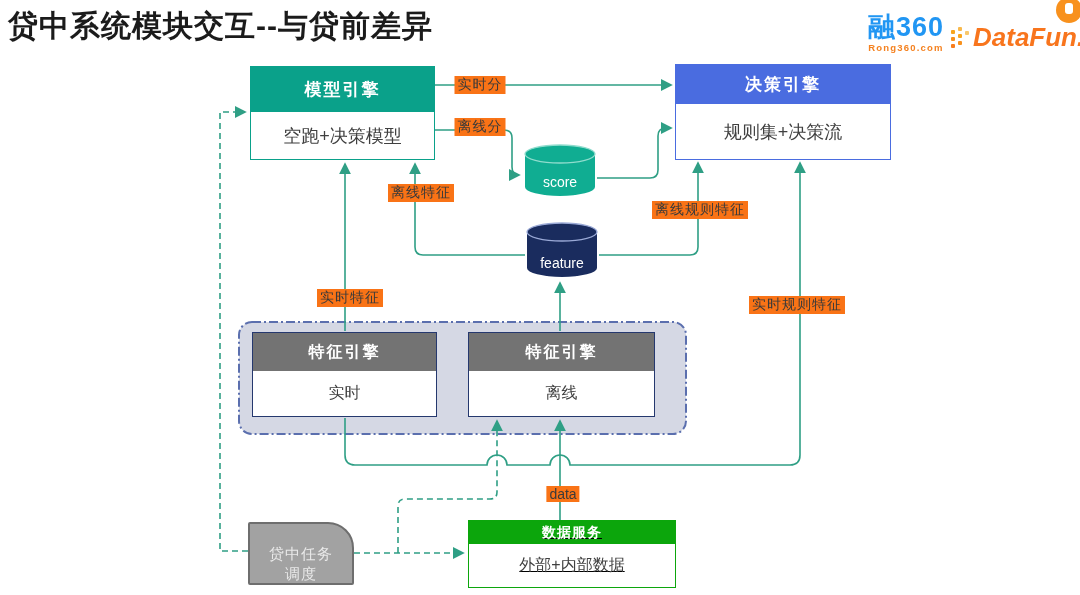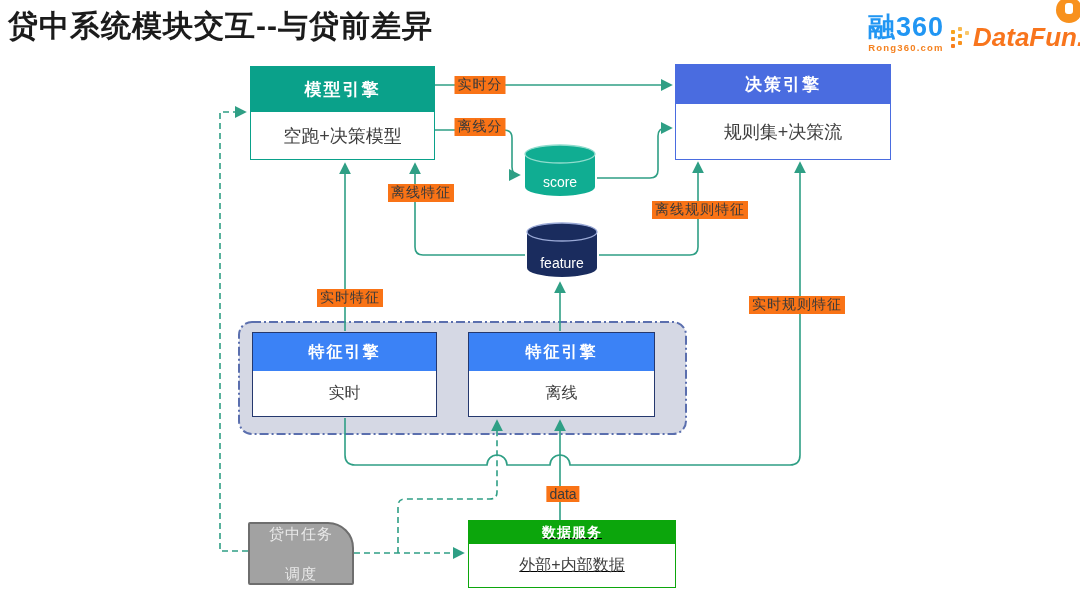--- a/index.html
+++ b/index.html
@@ -25,37 +25,37 @@
 
   .model{left:250px;top:66px;width:185px;height:94px;border:1px solid #0aa18a;}
   .model .hd{height:45px;background:#0aa18a;font-size:17px;}
   .model .bd{font-size:18px;}
 
   .decision{left:675px;top:64px;width:216px;height:96px;border:1px solid #4a6ce0;}
   .decision .hd{height:39px;background:#4a6ce0;font-size:17px;}
   .decision .bd{font-size:18px;}
 
   .fe{border:1px solid #25386e;}
-  .fe .hd{height:38px;background:#3b82f6;font-size:16px;}
+  .fe .hd{height:38px;background:#737373;font-size:16px;}
   .fe .bd{font-size:16px;}
   .fe1{left:252px;top:332px;width:185px;height:85px;}
   .fe2{left:468px;top:332px;width:187px;height:85px;}
 
   .dataservice{left:468px;top:520px;width:208px;height:68px;border:1px solid #0ca60c;text-decoration:underline;}
   .dataservice .hd{height:23px;background:#0ca60c;font-size:14px;letter-spacing:1px;}
   .dataservice .bd{font-size:16px;}
 
   
   .cyl{position:absolute;}
   .cyl .cyl-label{position:absolute;left:0;right:0;bottom:8px;text-align:center;color:#fff;font-size:14px;}
 
   
   .task{position:absolute;left:248px;top:522px;width:106px;height:63px;background:#a2a2a2;
         border:2px solid #6e6e6e;border-radius:2px 26px 2px 2px;box-sizing:border-box;
-        display:flex;flex-direction:column;align-items:center;justify-content:space-between;
+        display:flex;flex-direction:column;align-items:center;justify-content:flex-end;
         color:#e9e9e9;font-size:15px;line-height:1.3;letter-spacing:1px;}
 
   
   .wires{position:absolute;left:0;top:0;width:1080px;height:595px;pointer-events:none;}
 
   
   .elabel{position:absolute;transform:translate(-50%,-50%);font-size:14px;color:#3a3a3a;
           background:#f97316;padding:0 3px;white-space:nowrap;letter-spacing:1px;}
   .l-rt-score{left:480px;top:85px;}
   .l-off-score{left:480px;top:127px;}

